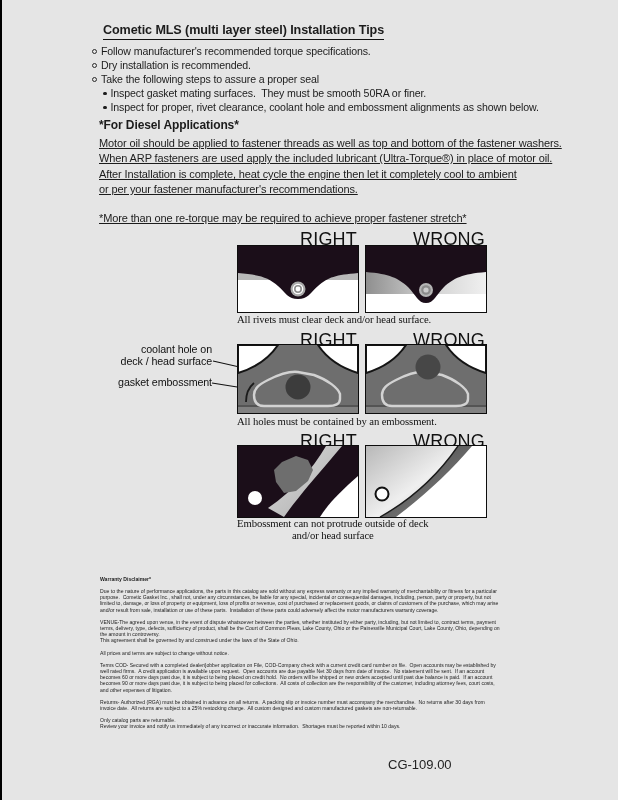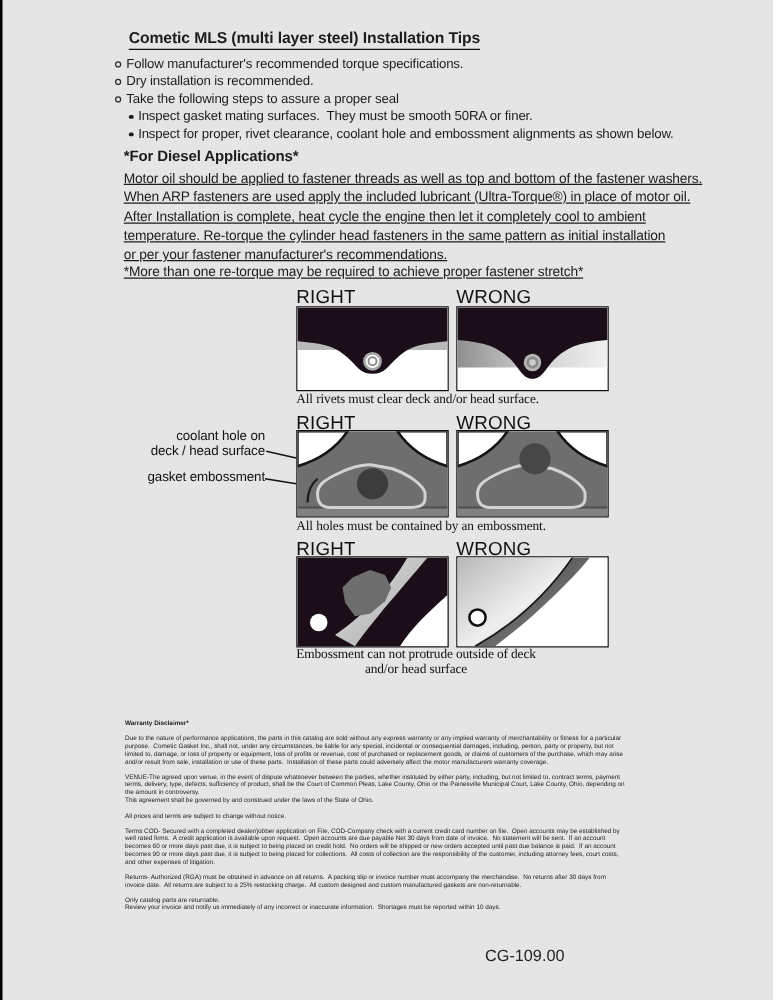--- a/index.html
+++ b/index.html
@@ -21,22 +21,22 @@
   .brow { position:absolute; display:flex; align-items:center; }
   .ring { width:3px; height:3px; border:1px solid #2a2a2a; border-radius:50%;
           display:inline-block; margin-right:4px; flex:0 0 auto; }
   .dot  { width:3.5px; height:3.5px; background:#1c1c1c; border-radius:50%;
           display:inline-block; margin-right:4px; flex:0 0 auto; }
 
   .h2 { position:absolute; left:99px; font-size:12px; font-weight:700; letter-spacing:-0.1px; }
   .para { position:absolute; left:99px; }
   .para .ln { font-size:11px; letter-spacing:-0.12px; line-height:15px;text-decoration:underline; }
 
-  .dw-label { position:absolute; width:120px; text-align:left;
-              font-size:15px; letter-spacing:0.2px; color:#111; }
+  .dw-label { position:absolute; width:120px; text-align:right;
+              font-size:18px; letter-spacing:0.2px; color:#111; }
   .dbox { position:absolute; width:120px; border:1.6px solid #0d0d0d; background:#fff; }
   .dbox svg { display:block; }
   .caption { position:absolute; font-size:10.7px; letter-spacing:-0.1px; color:#111;font-family:Liberation Serif, serif; }
 
   .side-label { position:absolute; text-align:right; font-size:10.7px;
                 letter-spacing:-0.1px; color:#111; line-height:11.5px; }
   .pointer-svg { position:absolute; left:205px; top:352px; }
 
   .fineprint {
     position:absolute; left:100px; top:576px; width:800px;
@@ -79,21 +79,20 @@
 
   <div class="h2" style="top:118px;" data-bind="diesel.heading">*For Diesel Applications*</div>
 
   <div class="para" style="top:136px;">
     <div class="ln" data-bind="diesel.para1_lines.0">Motor oil should be applied to fastener threads as well as top and bottom of the fastener washers.</div>
     <div class="ln" data-bind="diesel.para1_lines.1">When ARP fasteners are used apply the included lubricant (Ultra-Torque®) in place of motor oil.</div>
   </div>
 
   <div class="para" style="top:167px;">
     <div class="ln" data-bind="diesel.para2_lines.0">After Installation is complete, heat cycle the engine then let it completely cool to ambient</div>
-    <div class="ln" data-bind="diesel.para2_lines.1">temperature. Re-torque the cylinder head fasteners in the same pattern as initial installation</div>
     <div class="ln" data-bind="diesel.para2_lines.2">or per your fastener manufacturer's recommendations.</div>
   </div>
 
   <div class="para" style="top:211px;">
     <div class="ln" data-bind="diesel.note">*More than one re-torque may be required to achieve proper fastener stretch*</div>
   </div>
 
   <div class="dw-label" style="left:237px; top:229px;" data-bind="diagrams.right_label">RIGHT</div>
   <div class="dw-label" style="left:365px; top:229px;" data-bind="diagrams.wrong_label">WRONG</div>
 

